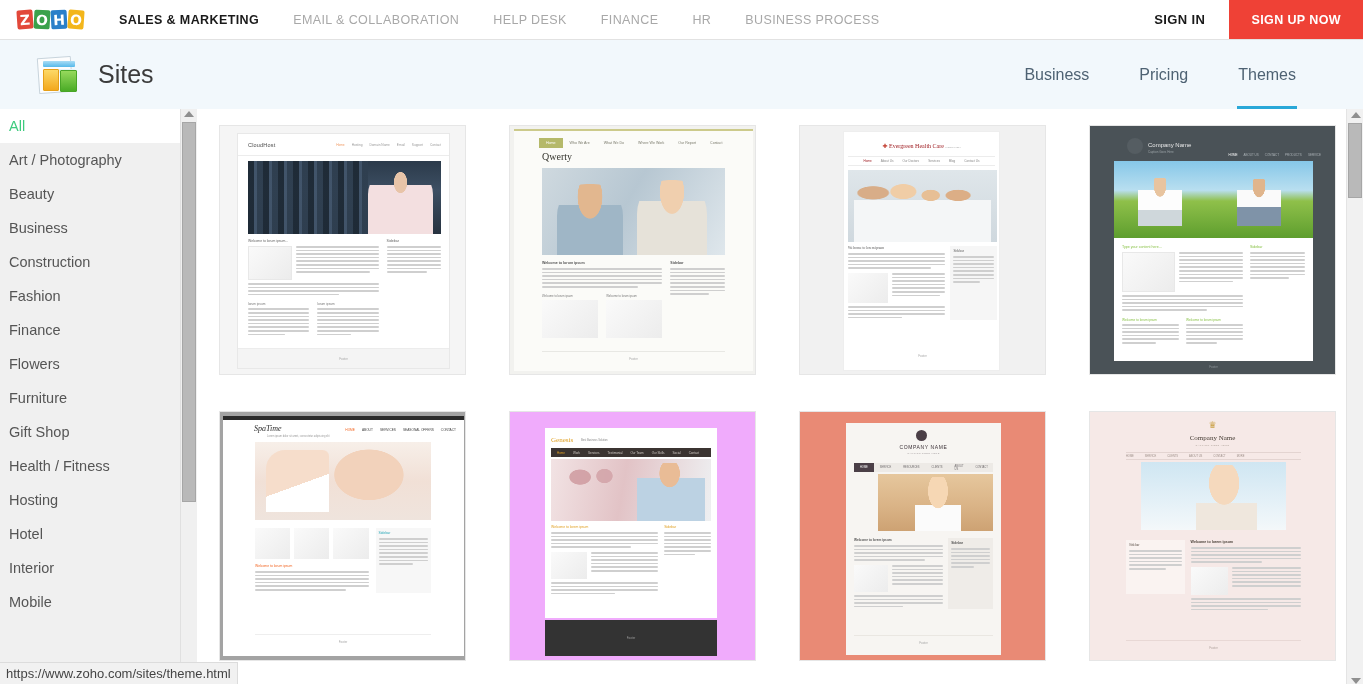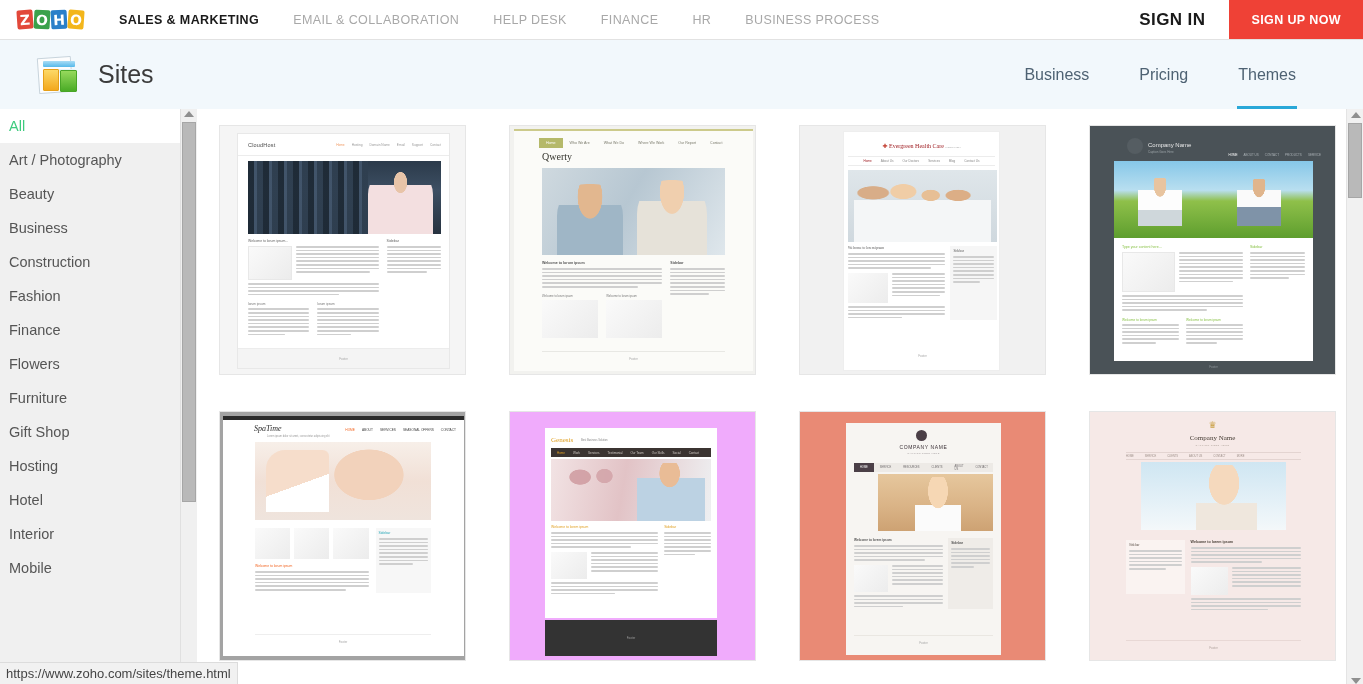--- a/index.html
+++ b/index.html
@@ -45,21 +45,21 @@
     height: 100%; display: flex; align-items: center;
     white-space: nowrap; cursor: pointer;
   }
   .topnav-item.active { color: #1a1a1a; font-weight: bold; }
 
   .topnav-right {
     margin-left: auto; display: flex; align-items: stretch; height: 100%;
   }
   .signin {
     display: flex; align-items: center; padding: 0 24px;
-    font-size: 17px; font-weight: bold; color: #1a1a1a;
+    font-size: 13px; font-weight: bold; color: #1a1a1a;
     letter-spacing: .4px; cursor: pointer;
   }
   .signup {
     display: flex; align-items: center; padding: 0 22px;
     background: #ef4136; color: #fff;
     font-size: 12.5px; font-weight: bold; letter-spacing: .4px;
     cursor: pointer;
   }
 
   
@@ -393,20 +393,21 @@
       <div class="sb-item active">All</div>
       <div class="sb-item">Art / Photography</div>
       <div class="sb-item">Beauty</div>
       <div class="sb-item">Business</div>
       <div class="sb-item">Construction</div>
       <div class="sb-item">Fashion</div>
       <div class="sb-item">Finance</div>
       <div class="sb-item">Flowers</div>
       <div class="sb-item">Furniture</div>
       <div class="sb-item">Gift Shop</div>
+      <div class="sb-item">Health / Fitness</div>
       <div class="sb-item">Hosting</div>
       <div class="sb-item">Hotel</div>
       <div class="sb-item">Interior</div>
       <div class="sb-item">Mobile</div>
     </div>
     <div class="sb-scroll">
       <div class="sb-arrow-up"></div>
       <div class="sb-thumb"></div>
     </div>
   </div>

